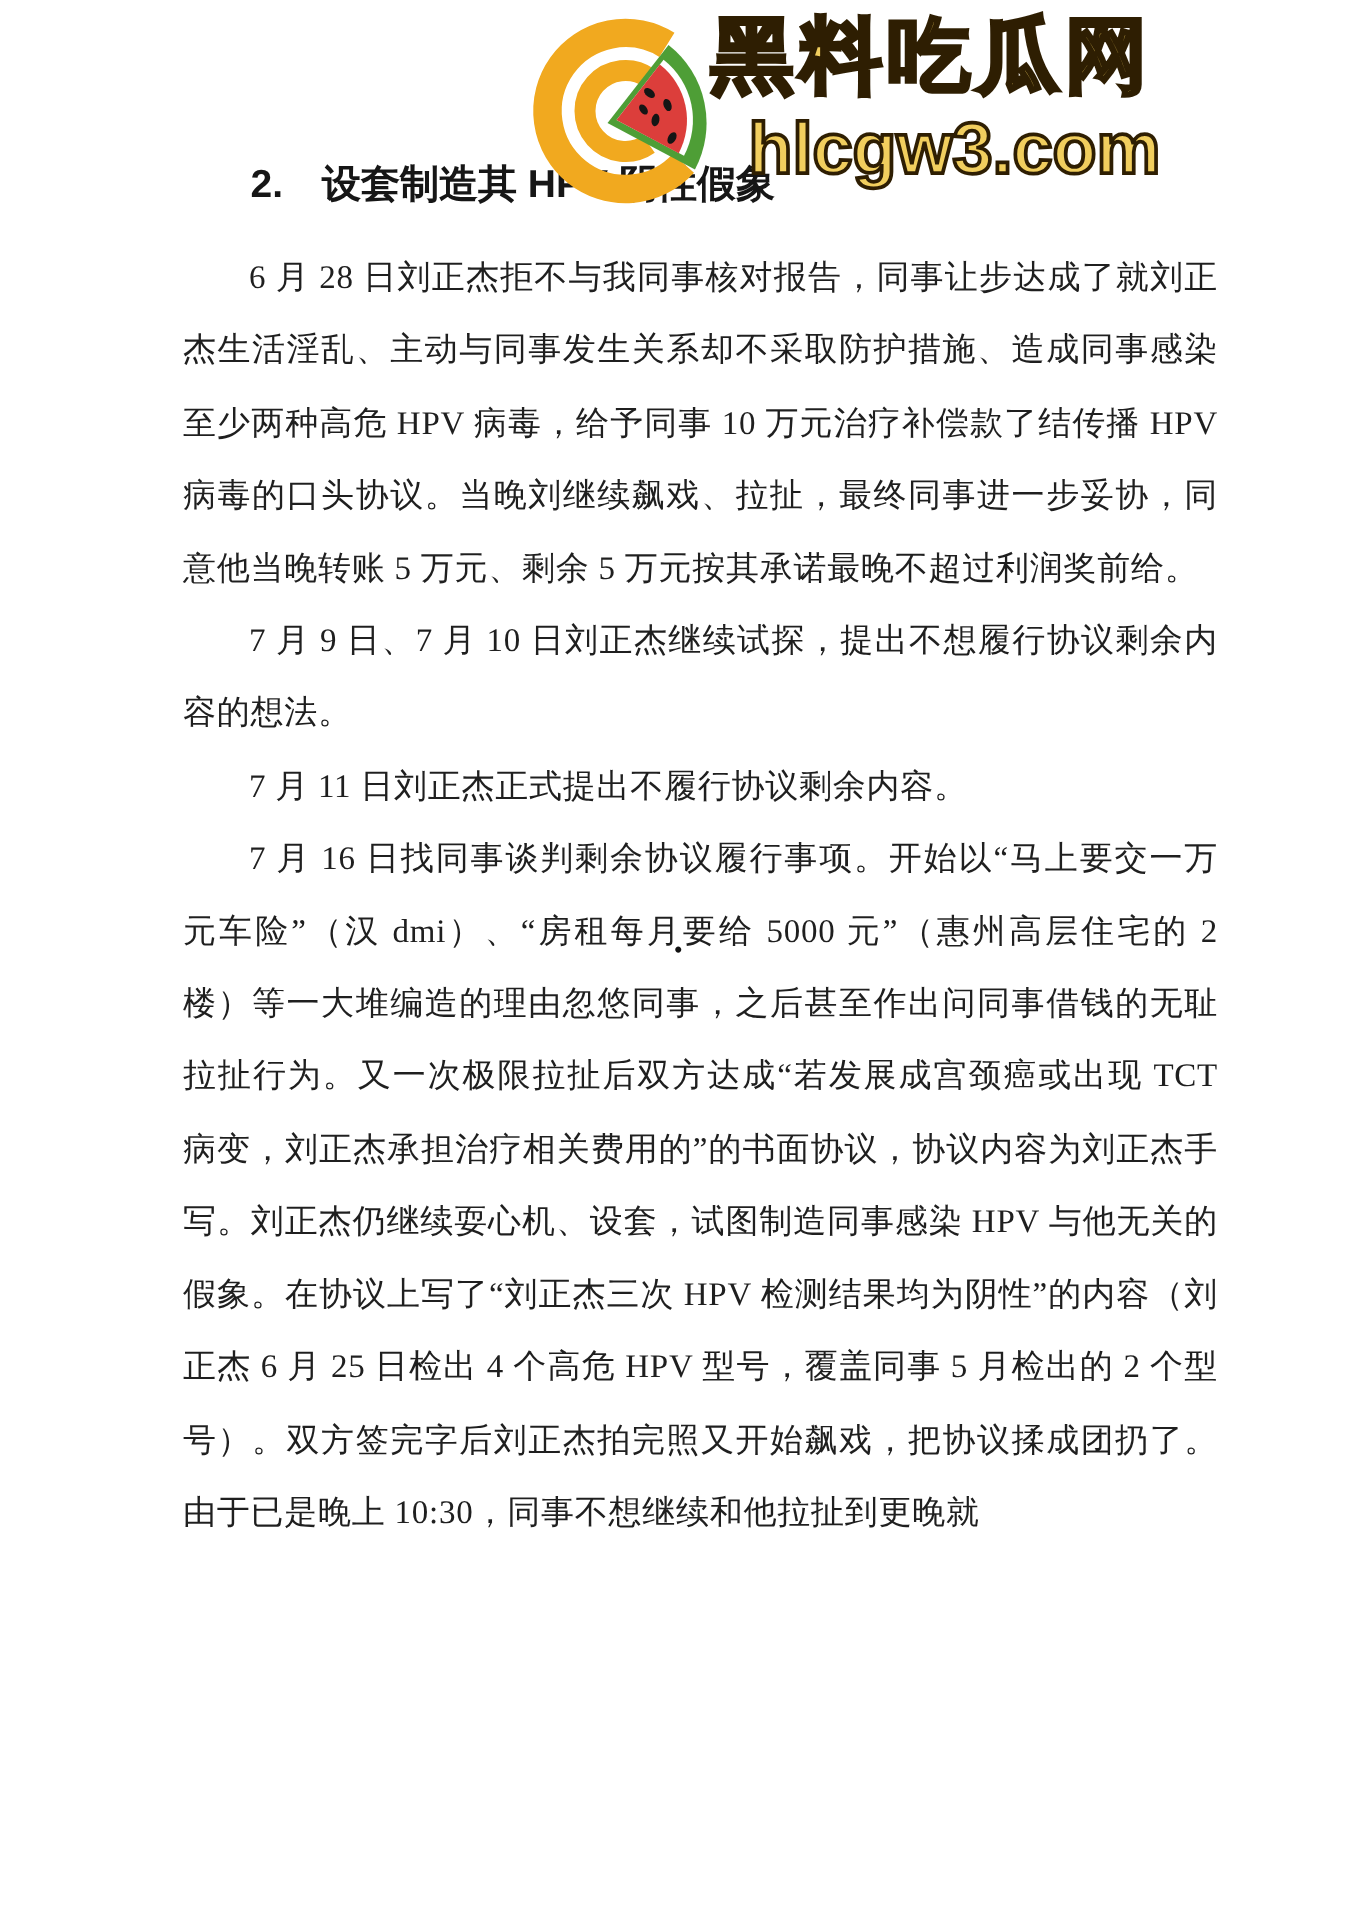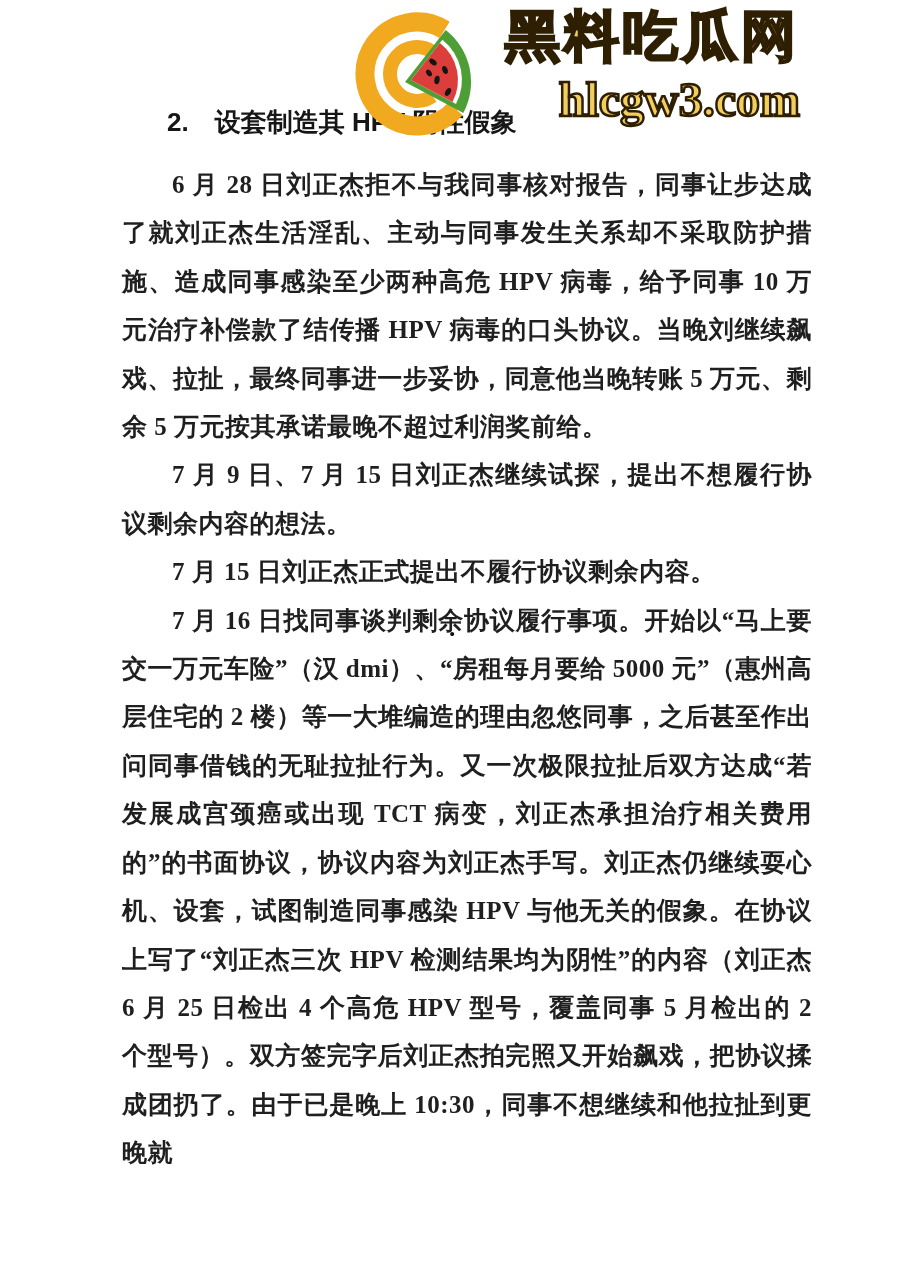--- a/index.html
+++ b/index.html
@@ -24,26 +24,25 @@
     margin: 0 0 20px 0;
     padding-left: 45px;
     font-family: "Liberation Sans", sans-serif;
     font-size: 26px;
     line-height: 38px;
     font-weight: bold;
     color: #161616;
   }
   .doc p {
     margin: 0;
-    font-size: 25px;
+    font-size: 22px;
     line-height: 48.4px;
     text-align: justify;
     text-indent: 2em;
     letter-spacing: 0.5px;
-    font-weight: bold;
   }
   .doc p.gap-before { margin-top: 14px; }
 
   .stray-dot {
     position: absolute;
     left: 448px;
     top: 620px;
     font-size: 25px;
     color: #111;
     font-weight: bold;
@@ -62,22 +61,22 @@
     left: 353px;
     top: 10px;
     width: 128px;
     height: 128px;
   }
   .wm-text {
     position: absolute;
     left: 474px;
     top: 6px;
     width: 326px;
-    text-align: right;
-    font-family: Liberation Serif, serif;
+    text-align: left;
+    font-family: Liberation Sans, sans-serif;
     font-weight: bold;
     color: #F1CE5E;
     -webkit-text-stroke: 2.5px #2E1E02;
     text-shadow: 0 0 1px #2E1E02;
   }
   .wm-line1 {
     font-size: 55px;
     line-height: 62px;
     letter-spacing: 4px;
     white-space: nowrap;
@@ -89,22 +88,22 @@
     white-space: nowrap;
     margin-left: 25px;
   }
 </style>
 </head>
 <body>
 
 <div class="doc">
   <h1>2.　设套制造其 HPV 阴性假象</h1>
   <p>6 月 28 日刘正杰拒不与我同事核对报告，同事让步达成了就刘正杰生活淫乱、主动与同事发生关系却不采取防护措施、造成同事感染至少两种高危 HPV 病毒，给予同事 10 万元治疗补偿款了结传播 HPV 病毒的口头协议。当晚刘继续飙戏、拉扯，最终同事进一步妥协，同意他当晚转账 5 万元、剩余 5 万元按其承诺最晚不超过利润奖前给。</p>
-  <p>7 月 9 日、7 月 15 日刘正杰继续试探，提出不想履行协议剩余内容的想法。</p>
-  <p>7 月 15 日刘正杰正式提出不履行协议剩余内容。</p>
+  <p>7 月 9 日、7 月 10 日刘正杰继续试探，提出不想履行协议剩余内容的想法。</p>
+  <p>7 月 11 日刘正杰正式提出不履行协议剩余内容。</p>
   <p>7 月 16 日找同事谈判剩余协议履行事项。开始以“马上要交一万元车险”（汉 dmi）、“房租每月要给 5000 元”（惠州高层住宅的 2 楼）等一大堆编造的理由忽悠同事，之后甚至作出问同事借钱的无耻拉扯行为。又一次极限拉扯后双方达成“若发展成宫颈癌或出现 TCT 病变，刘正杰承担治疗相关费用的”的书面协议，协议内容为刘正杰手写。刘正杰仍继续耍心机、设套，试图制造同事感染 HPV 与他无关的假象。在协议上写了“刘正杰三次 HPV 检测结果均为阴性”的内容（刘正杰 6 月 25 日检出 4 个高危 HPV 型号，覆盖同事 5 月检出的 2 个型号）。双方签完字后刘正杰拍完照又开始飙戏，把协议揉成团扔了。由于已是晚上 10:30，同事不想继续和他拉扯到更晚就</p>
 </div>
 
 <span class="stray-dot">·</span>
 
 <div class="watermark">
   <svg class="wm-logo" viewBox="0 0 128 128">
 
     <path d="M 102.6 98.8 A 52 52 0 1 1 91.6 19.9" fill="none" stroke="#F1A91F" stroke-width="19"></path>
 

